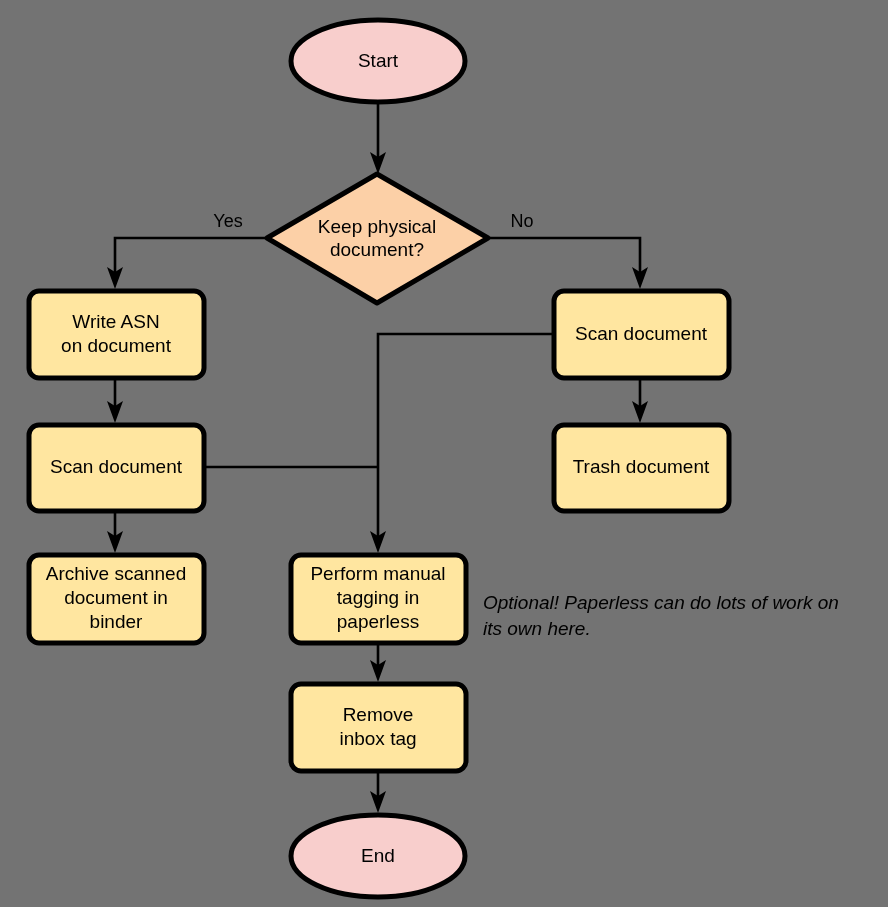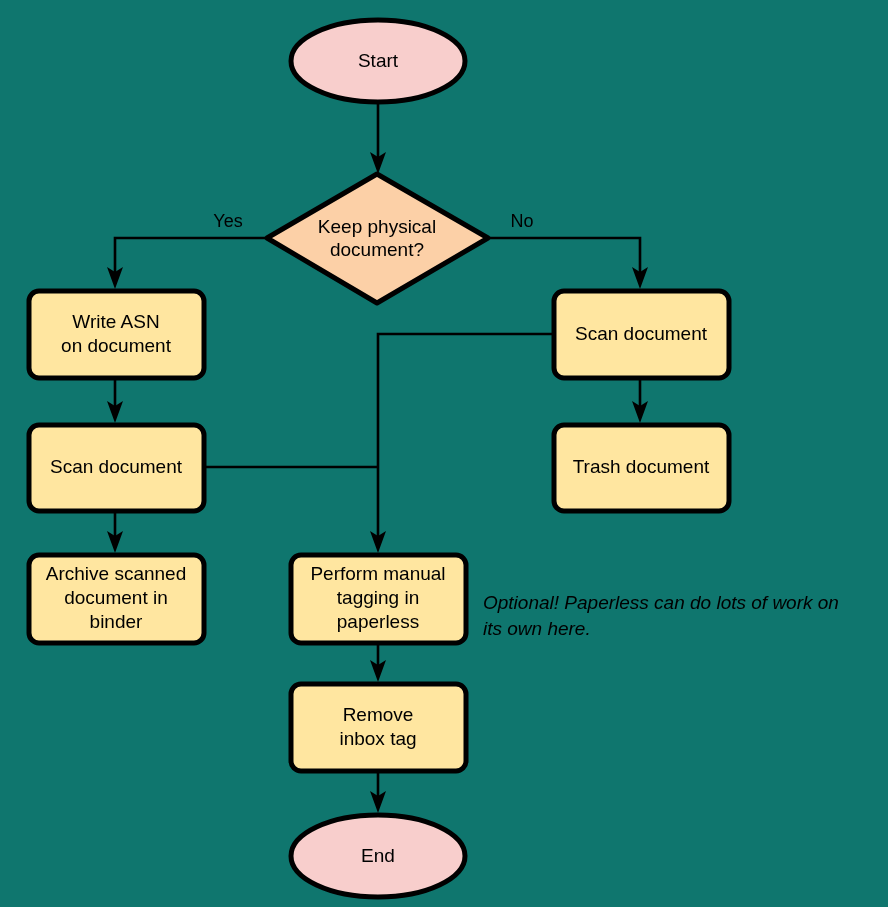--- a/index.html
+++ b/index.html
@@ -8,21 +8,21 @@
     padding: 0;
     background: #ffffff;
   }
   body {
     font-family: "Liberation Sans", sans-serif;
   }
   #chart-root {
     position: relative;
     width: 888px;
     height: 907px;
-    background: #0f766e;
+    background: #737373;
     overflow: hidden;
   }
   #flow-svg {
     position: absolute;
     left: 0;
     top: 0;
     width: 888px;
     height: 907px;
     display: block;
   }

